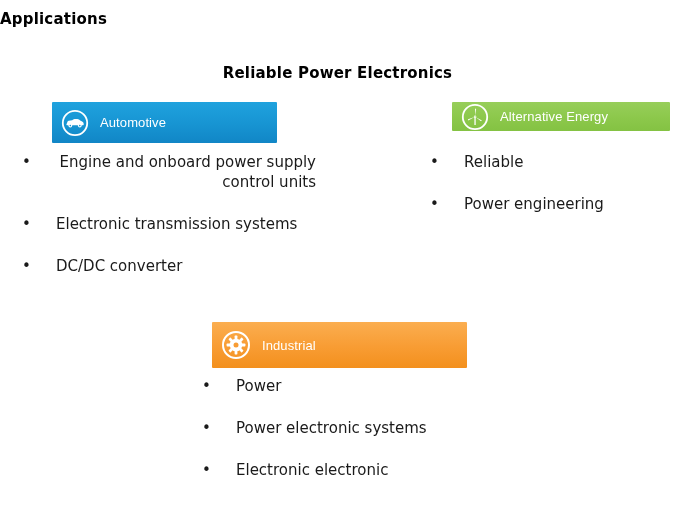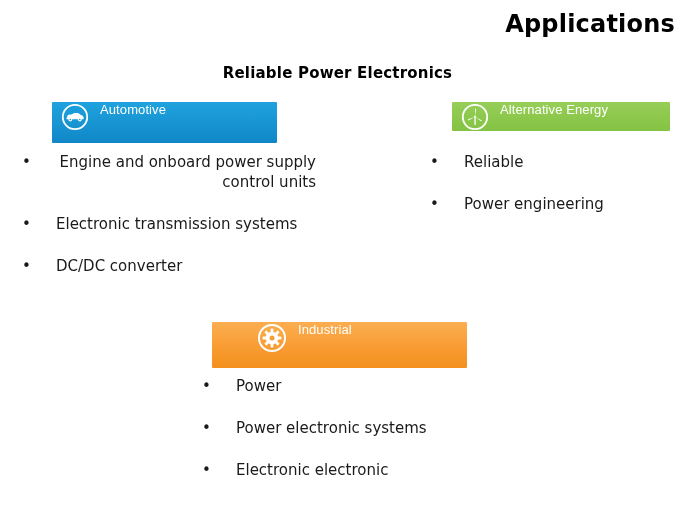--- a/index.html
+++ b/index.html
@@ -18,22 +18,22 @@
     height: 506px;
     background: #ffffff;
   }
 
   
   .title {
     position: absolute;
     left: 0;
     top: 10px;
     width: 675px;
-    text-align: right;
-    font-size: 24px;
+    text-align: left;
+    font-size: 15px;
     font-weight: bold;
     color: #000000;
     letter-spacing: 0.2px;
   }
 
   .subtitle {
     position: absolute;
     left: 0;
     top: 64px;
     width: 675px;
@@ -41,21 +41,21 @@
     font-size: 15px;
     font-weight: bold;
     color: #000000;
     letter-spacing: 0.2px;
   }
 
   
   .banner {
     position: absolute;
     display: flex;
-    align-items: flex-start;
+    align-items: center;
     border-radius: 1px;
   }
 
   .banner .icon-wrap {
     flex: 0 0 auto;
     display: flex;
     align-items: center;
     justify-content: center;
     margin-left: 8px;
   }
@@ -83,21 +83,20 @@
     height: 29px;
     background: linear-gradient(180deg, #97CE5A 0%, #8CC84B 55%, #84C243 100%);
   }
 
   #banner-industrial {
     left: 212px;
     top: 322px;
     width: 255px;
     height: 46px;
     background: linear-gradient(180deg, #FBAE50 0%, #F89C33 55%, #F3901D 100%);
-    padding-left: 36px;
   }
 
   
   .bullet-list {
     position: absolute;
   }
 
   .bullet-row {
     display: flex;
     align-items: flex-start;

